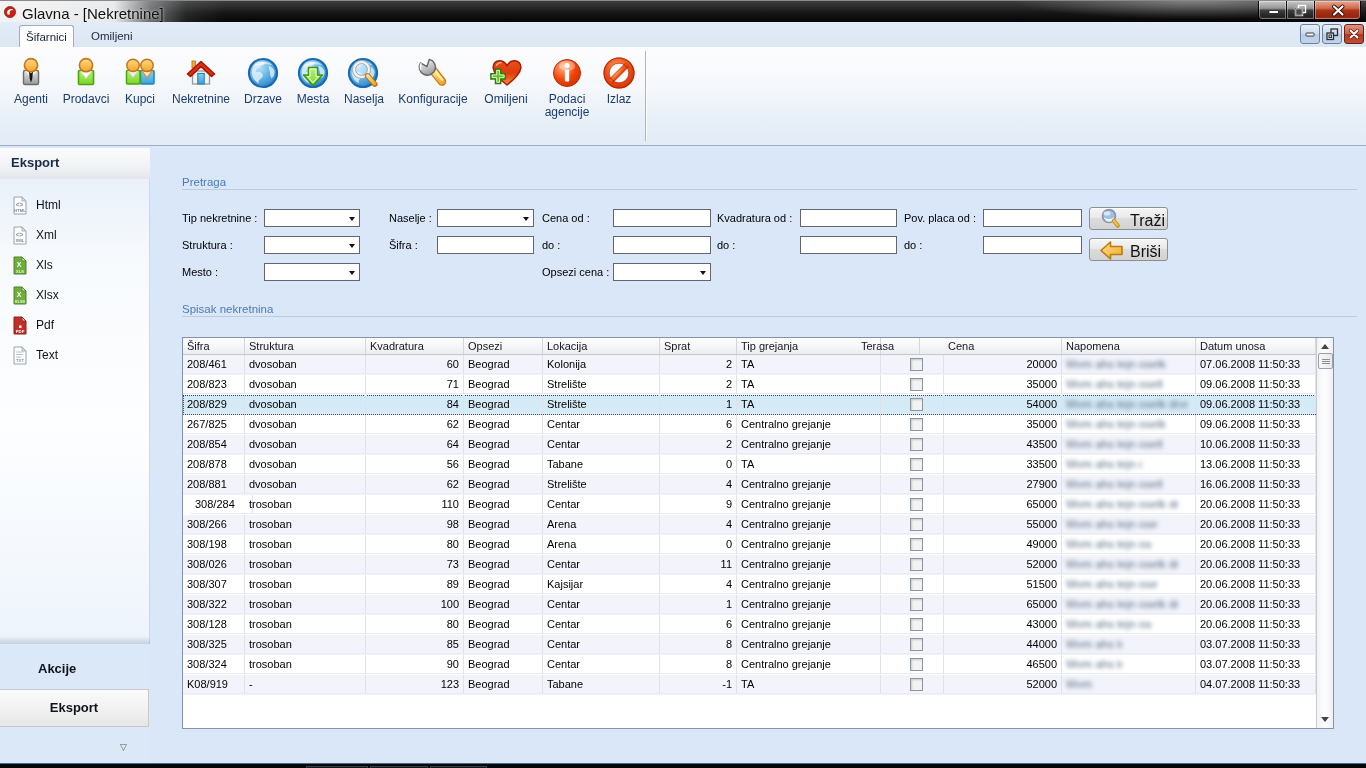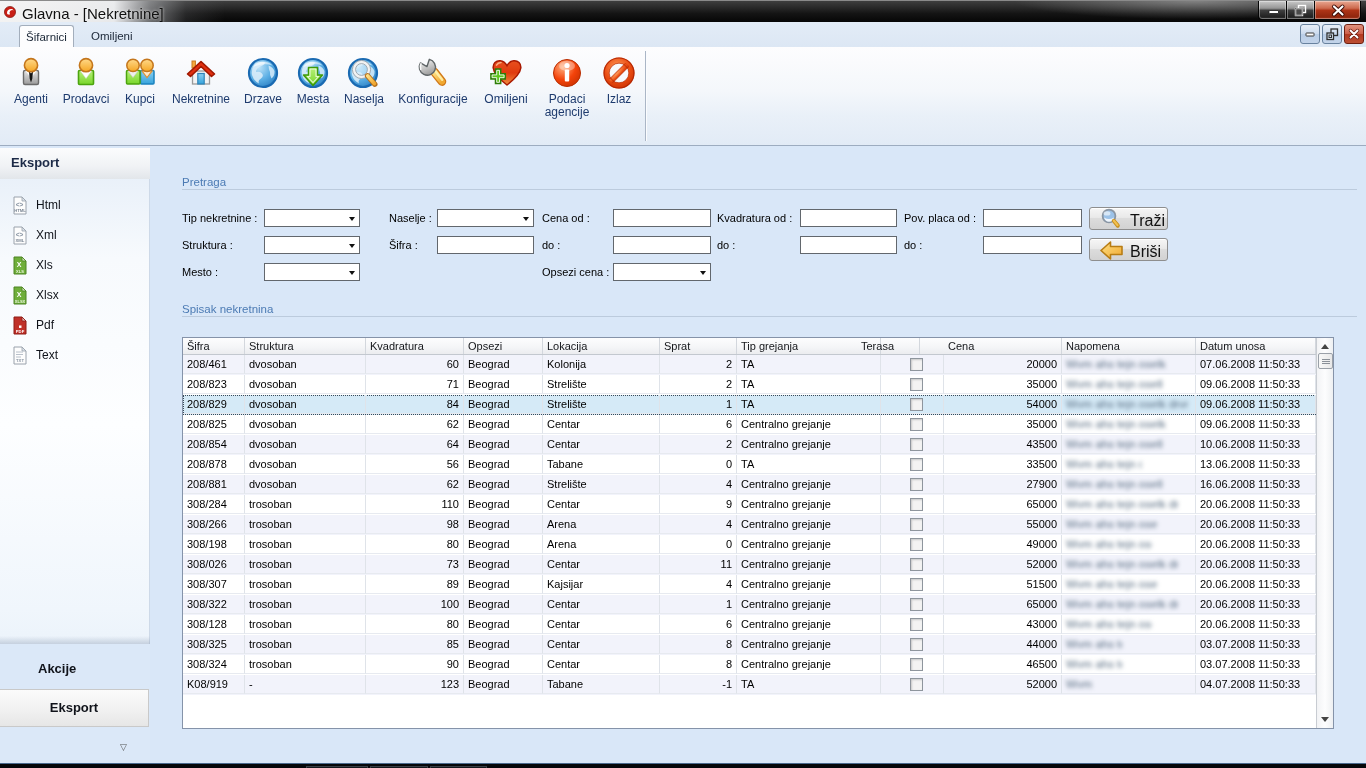--- a/index.html
+++ b/index.html
@@ -474,21 +474,21 @@
       <div class="cell rline num" style="left:477px;width:77px;">1</div>
       <div class="cell rline " style="left:554px;width:144px;">TA</div>
       <div class="cell rline num" style="left:761px;width:118px;">54000</div>
       <div class="cell rline " style="left:1013px;width:120px;">09.06.2008 11:50:33</div>
       <div class="cell rline" style="left:698px;width:63px;">
         <span class="chk"></span>
       </div>
       <div class="cell rline" style="left:879px;width:134px;"><span class="blur" style="width:122px;overflow:hidden;">Wvm ahs tejn oselk drvno pmes </span></div>
     </div>
     <div class="row" style="top:77px;">
-      <div class="cell rline " style="left:0px;width:62px;">208/825</div>
+      <div class="cell rline " style="left:0px;width:62px;">267/825</div>
       <div class="cell rline " style="left:62px;width:121px;">dvosoban</div>
       <div class="cell rline num" style="left:183px;width:98px;">62</div>
       <div class="cell rline " style="left:281px;width:79px;">Beograd</div>
       <div class="cell rline " style="left:360px;width:117px;">Centar</div>
       <div class="cell rline num" style="left:477px;width:77px;">6</div>
       <div class="cell rline " style="left:554px;width:144px;">Centralno grejanje</div>
       <div class="cell rline num" style="left:761px;width:118px;">35000</div>
       <div class="cell rline " style="left:1013px;width:120px;">09.06.2008 11:50:33</div>
       <div class="cell rline" style="left:698px;width:63px;">
         <span class="chk"></span>
@@ -534,21 +534,21 @@
       <div class="cell rline num" style="left:477px;width:77px;">4</div>
       <div class="cell rline " style="left:554px;width:144px;">Centralno grejanje</div>
       <div class="cell rline num" style="left:761px;width:118px;">27900</div>
       <div class="cell rline " style="left:1013px;width:120px;">16.06.2008 11:50:33</div>
       <div class="cell rline" style="left:698px;width:63px;">
         <span class="chk"></span>
       </div>
       <div class="cell rline" style="left:879px;width:134px;"><span class="blur" style="width:96px;overflow:hidden;">Wvm ahs tejn oselk drvno</span></div>
     </div>
     <div class="row" style="top:157px;">
-      <div class="cell rline " style="left:0px;width:62px;">308/284</div>
+      <div class="cell rline " style="left:8px;width:62px;">308/284</div>
       <div class="cell rline " style="left:62px;width:121px;">trosoban</div>
       <div class="cell rline num" style="left:183px;width:98px;">110</div>
       <div class="cell rline " style="left:281px;width:79px;">Beograd</div>
       <div class="cell rline " style="left:360px;width:117px;">Centar</div>
       <div class="cell rline num" style="left:477px;width:77px;">9</div>
       <div class="cell rline " style="left:554px;width:144px;">Centralno grejanje</div>
       <div class="cell rline num" style="left:761px;width:118px;">65000</div>
       <div class="cell rline " style="left:1013px;width:120px;">20.06.2008 11:50:33</div>
       <div class="cell rline" style="left:698px;width:63px;">
         <span class="chk"></span>

